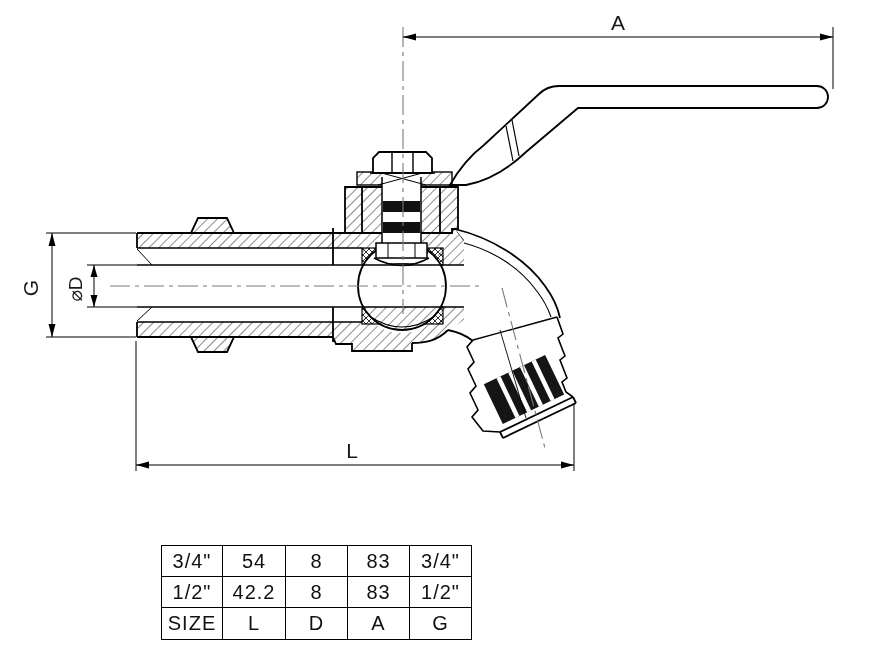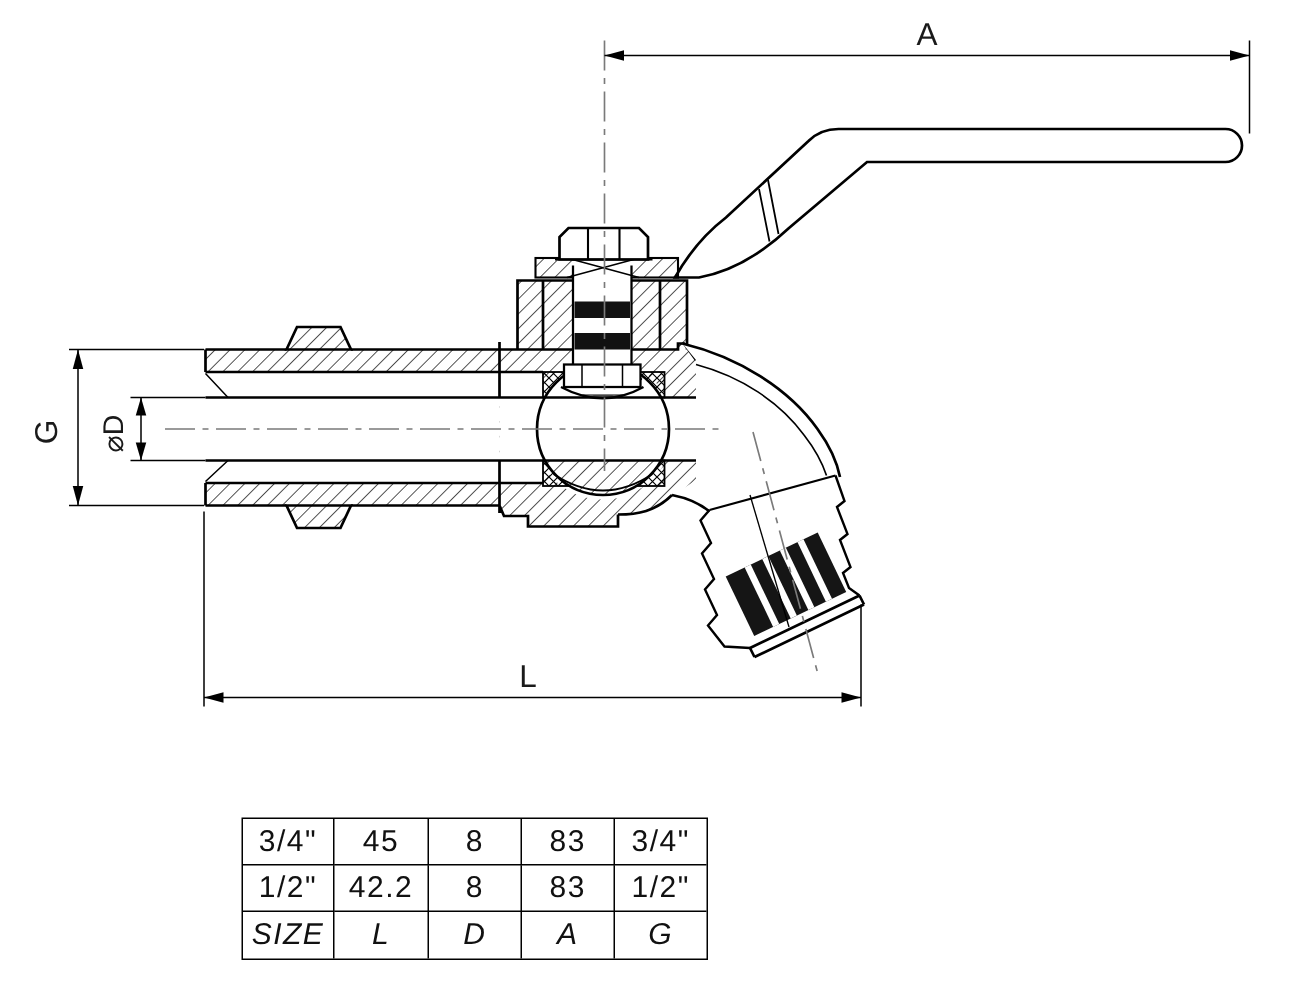--- a/index.html
+++ b/index.html
@@ -6,21 +6,21 @@
   .stage{position:relative;width:872px;height:666px;background:#ffffff;overflow:hidden;
          font-family:"Liberation Sans",sans-serif;}
   svg text{font-family:"Liberation Sans",sans-serif;fill:#1a1a1a;}
   .size-table{position:absolute;left:161px;top:545px;display:grid;
               grid-template-columns:61px 63px 62px 62px 61px;grid-auto-rows:31px;
               border:1.6px solid #000;background:#fff;}
   .size-table .cell{border-right:1.3px solid #000;border-bottom:1.3px solid #000;
               display:flex;align-items:center;justify-content:center;
               font-size:20px;letter-spacing:1px;color:#111;}
   .size-table .cell:nth-child(5n){border-right:none;}
-  .size-table .cell:nth-child(n+11){border-bottom:none;font-style:italic;}
+  .size-table .cell:nth-child(n+11){border-bottom:none;}
 </style>
 </head>
 <body>
 
 <div class="stage">
 
 <svg width="872" height="666" viewBox="0 0 872 666">
   <defs>
     <pattern id="h45" patternUnits="userSpaceOnUse" width="7" height="7" patternTransform="rotate(45)">
       <line x1="0" y1="0" x2="0" y2="7" stroke="#000" stroke-width="0.9"></line>
@@ -136,21 +136,21 @@
     <text x="618" y="30" font-size="21" text-anchor="middle">A</text>
     <text x="352" y="458" font-size="21" text-anchor="middle">L</text>
     <text x="38" y="288" font-size="21" text-anchor="middle" transform="rotate(-90 38 288)">G</text>
     <text x="82" y="289" font-size="19" text-anchor="middle" transform="rotate(-90 82 289)">⌀D</text>
   </g>
 </svg>
 
 
 <div class="size-table">
   <div class="cell">3/4"</div>
-  <div class="cell">45</div>
+  <div class="cell">54</div>
   <div class="cell">8</div>
   <div class="cell">83</div>
   <div class="cell">3/4"</div>
   <div class="cell">1/2"</div>
   <div class="cell">42.2</div>
   <div class="cell">8</div>
   <div class="cell">83</div>
   <div class="cell">1/2"</div>
   <div class="cell">SIZE</div>
   <div class="cell">L</div>

